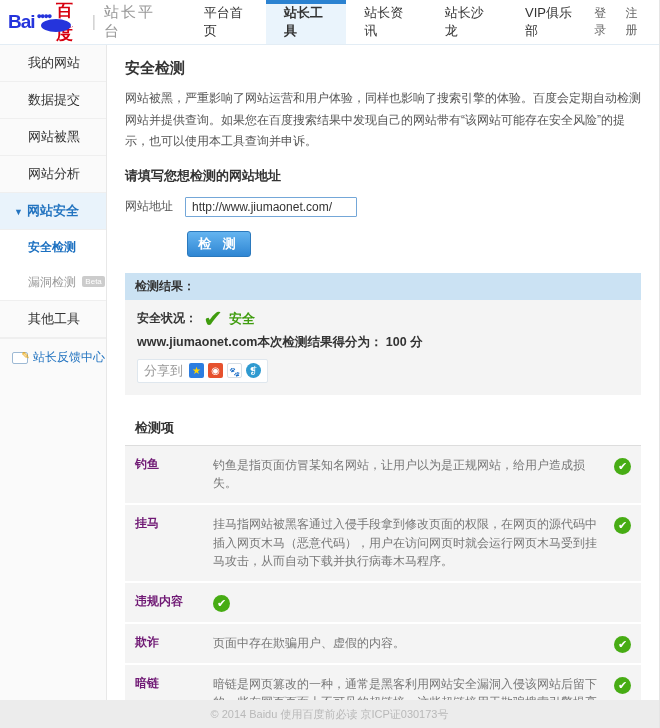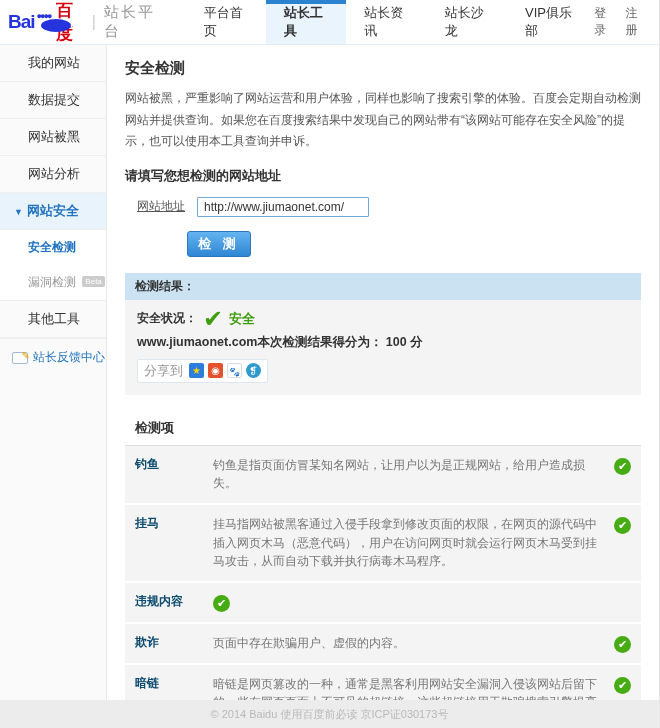--- a/index.html
+++ b/index.html
@@ -39,42 +39,42 @@
   .side-feedback { padding:10px 0 10px 12px; border-top:1px solid #efefef; color:#2374c0; font-size:12px; cursor:pointer; display:flex; align-items:center; gap:5px; }
   .mail-icon { position:relative; width:16px; height:12px; background:#fff; border:1px solid #9db9d4; border-radius:2px; display:inline-block; }
   .mail-icon::after { content:"✎"; position:absolute; right:-3px; top:-3px; color:#e8a000; font-size:10px; }
 
   
   .main { flex:1; background:#fff; padding:14px 18px 0 18px; overflow:hidden; }
   .page-title { font-size:15px; font-weight:bold; color:#333; margin-bottom:10px; }
   .intro { color:#555; line-height:1.8; margin-bottom:14px; }
   .form-heading { font-weight:bold; font-size:13px; margin:4px 0 12px; }
   .form-row { display:flex; align-items:center; margin-bottom:14px; }
-  .form-label { width:60px; color:#555; margin-left:12px;text-decoration:underline; }
+  .form-label { width:60px; color:#555; margin-left:0; }
   .url-input { width:172px; height:20px; border:1px solid #74a7d8; padding:0 6px; font-size:12px; color:#333; outline:none; border-radius:1px; }
   .check-btn { margin-left:62px; width:64px; height:26px; color:#fff; font-weight:bold; font-size:13px; letter-spacing:4px; text-align:center; line-height:24px; background:linear-gradient(#64b4f0,#2f86d3); border:1px solid #2b79bd; border-radius:3px; cursor:pointer; margin-bottom:16px; }
 
   .result-header { background:#cbe2f3; padding:5px 10px; font-weight:bold; color:#333; }
   .result-body { background:#f4f4f4; padding:10px 12px 12px; margin-bottom:16px; }
   .status-row { display:flex; align-items:center; gap:6px; margin-bottom:6px; }
   .status-label { font-weight:bold; }
   .big-check { color:#3f9c0e; font-size:24px; line-height:18px; font-weight:bold; }
   .status-value { color:#3f9c0e; font-weight:bold; font-size:13px; }
   .score-line { font-weight:bold; color:#333; margin:2px 0 8px; font-size:12.5px; }
   .share-box { display:inline-flex; align-items:center; gap:4px; background:#fff; border:1px solid #dfe7ee; padding:2px 6px; border-radius:2px; }
   .share-label { color:#999; font-size:13px; margin-right:2px; }
   .share-ic { width:15px; height:15px; border-radius:2px; color:#fff; font-size:10px; text-align:center; line-height:15px; cursor:pointer; }
   .ic-qzone { background:#2c7de0; } .ic-qzone::after{ content:"★"; color:#ffd400; }
   .ic-weibo { background:#e6512d; } .ic-weibo::after{ content:"◉"; color:#fff; }
   .ic-tieba { background:#fff; border:1px solid #d5dee6; } .ic-tieba::after{ content:"🐾"; color:#2c7de0; font-size:9px; }
   .ic-friend { background:#2f9ad0; border-radius:50%; } .ic-friend::after{ content:"❡"; color:#fff; }
 
   .items-header { font-weight:bold; font-size:13px; padding:8px 10px; border-bottom:1px solid #ddd; }
   .item-row { display:flex; background:#f4f4f4; border-bottom:2px solid #fff; padding:10px 10px; align-items:flex-start; }
-  .item-name { width:78px; font-weight:bold; color:#0c4a6e; flex-shrink:0; }
+  .item-name { width:78px; font-weight:bold; color:#701a75; flex-shrink:0; }
   .item-desc { flex:1; color:#777; line-height:1.55; padding-right:14px; }
   .item-check { width:17px; height:17px; background:#47ac14; border-radius:50%; color:#fff; font-size:11px; text-align:center; line-height:17px; flex-shrink:0; margin-top:2px; }
 
   
   .footer { position:absolute; left:0; right:0; bottom:0; height:28px; background:#ececec; text-align:center; line-height:28px; color:#b9b9b9; font-size:11px; }
 </style>
 </head>
 <body>
 
 <div class="page">

